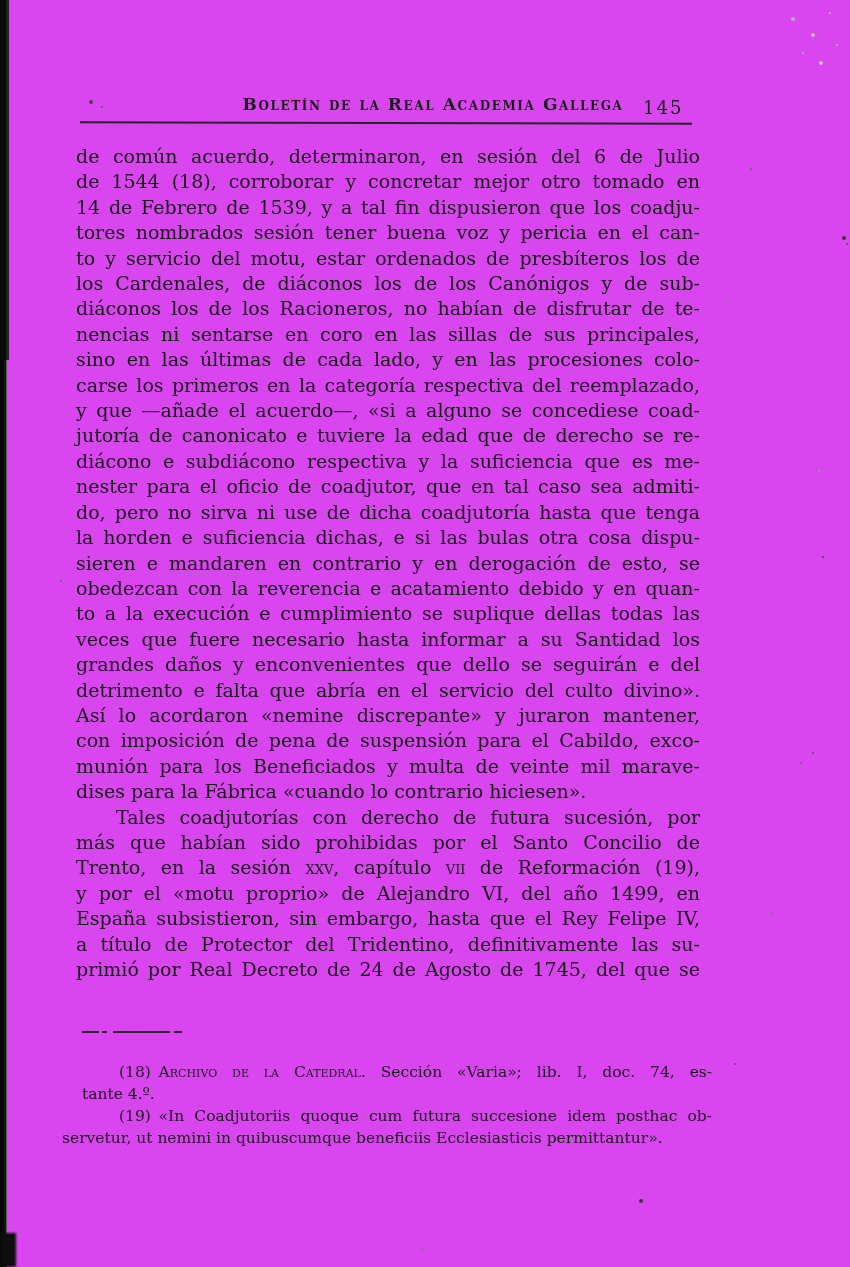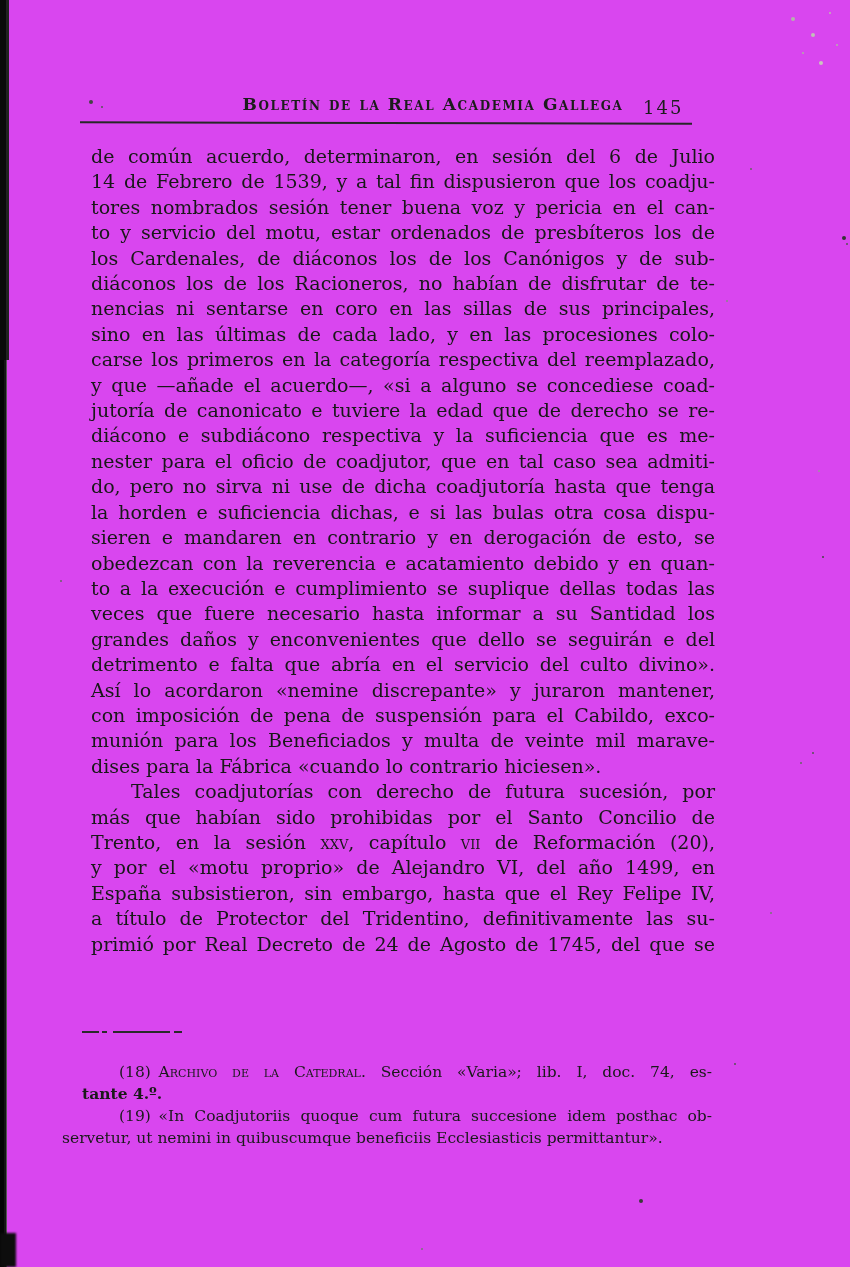--- a/index.html
+++ b/index.html
@@ -49,21 +49,21 @@
   }
   .page-number{
     position:absolute;left:643px;top:97px;
     font-size:18px;letter-spacing:2px;color:#1c1c1c;
   }
   .header-rule{
     position:absolute;left:80px;top:122px;width:612px;height:2px;
     background:#272727;transform:rotate(.15deg);
   }
   .body-text{
-    position:absolute;left:91px;top:144px;width:624px;
+    position:absolute;left:76px;top:144px;width:624px;
     font-size:19px;line-height:25.4px;
     color:#181818;
   }
   .line{white-space:normal;}
   .line.just{text-align:justify;text-align-last:justify;}
   .sc{font-variant:small-caps;}
   .footnote-rule{
     position:absolute;left:82px;top:1031px;height:2px;display:flex;
   }
   .footnote-rule span{display:block;height:2px;background:#2a2a2a;}
@@ -85,20 +85,21 @@
   <div class="binding-bottom"></div>
   <div class="specks"></div>
 
   <div class="running-title">Boletín de la Real Academia Gallega</div>
   <div class="page-number">145</div>
   <div class="header-rule"></div>
 
   <div class="body-text">
     <div id="para1" class="paragraph">
         <div class="line just">de común acuerdo, determinaron, en sesión del 6 de Julio</div>
+        <div class="line just">de 1544 (18), corroborar y concretar mejor otro tomado en</div>
         <div class="line just">14 de Febrero de 1539, y a tal fin dispusieron que los coadju-</div>
         <div class="line just">tores nombrados sesión tener buena voz y pericia en el can-</div>
         <div class="line just">to y servicio del motu, estar ordenados de presbíteros los de</div>
         <div class="line just">los Cardenales, de diáconos los de los Canónigos y de sub-</div>
         <div class="line just">diáconos los de los Racioneros, no habían de disfrutar de te-</div>
         <div class="line just">nencias ni sentarse en coro en las sillas de sus principales,</div>
         <div class="line just">sino en las últimas de cada lado, y en las procesiones colo-</div>
         <div class="line just">carse los primeros en la categoría respectiva del reemplazado,</div>
         <div class="line just">y que —añade el acuerdo—, «si a alguno se concediese coad-</div>
         <div class="line just">jutoría de canonicato e tuviere la edad que de derecho se re-</div>
@@ -113,33 +114,33 @@
         <div class="line just">grandes daños y enconvenientes que dello se seguirán e del</div>
         <div class="line just">detrimento e falta que abría en el servicio del culto divino».</div>
         <div class="line just">Así lo acordaron «nemine discrepante» y juraron mantener,</div>
         <div class="line just">con imposición de pena de suspensión para el Cabildo, exco-</div>
         <div class="line just">munión para los Beneficiados y multa de veinte mil marave-</div>
         <div class="line">dises para la Fábrica «cuando lo contrario hiciesen».</div>
       </div>
     <div id="para2" class="paragraph">
         <div class="line just" style="padding-left: 40px;">Tales coadjutorías con derecho de futura sucesión, por</div>
         <div class="line just">más que habían sido prohibidas por el Santo Concilio de</div>
-        <div class="line just"><span>Trento, en la sesión </span><span class="sc">xxv</span><span>, capítulo </span><span class="sc">vii</span><span> de Reformación (20),</span></div>
+        <div class="line just"><span>Trento, en la sesión </span><span class="sc">xxv</span><span>, capítulo </span><span class="sc">vii</span><span> de Reformación (19),</span></div>
         <div class="line just">y por el «motu proprio» de Alejandro VI, del año 1499, en</div>
         <div class="line just">España subsistieron, sin embargo, hasta que el Rey Felipe IV,</div>
         <div class="line just">a título de Protector del Tridentino, definitivamente las su-</div>
         <div class="line just">primió por Real Decreto de 24 de Agosto de 1745, del que se</div>
       </div>
   </div>
 
   <div class="footnote-rule">
     <span class="fr-a"></span>
     <span class="fr-b"></span>
     <span class="fr-c"></span>
     <span class="fr-d"></span>
   </div>
   <div id="footnotes" class="footnotes">
       <div class="line just" style="padding-left: 57px;"><span>(18) </span><span class="sc">Archivo de la Catedral</span><span>. Sección «Varia»; lib. I, doc. 74, es-</span></div>
-      <div class="line" style="padding-left: 20px; font-weight: bold;">tante 4.º.</div>
+      <div class="line" style="padding-left: 20px;">tante 4.º.</div>
       <div class="line just" style="padding-left: 57px;">(19) «In Coadjutoriis quoque cum futura succesione idem posthac ob-</div>
       <div class="line">servetur, ut nemini in quibuscumque beneficiis Ecclesiasticis permittantur».</div>
     </div>
 </div>
 
 </body></html>

